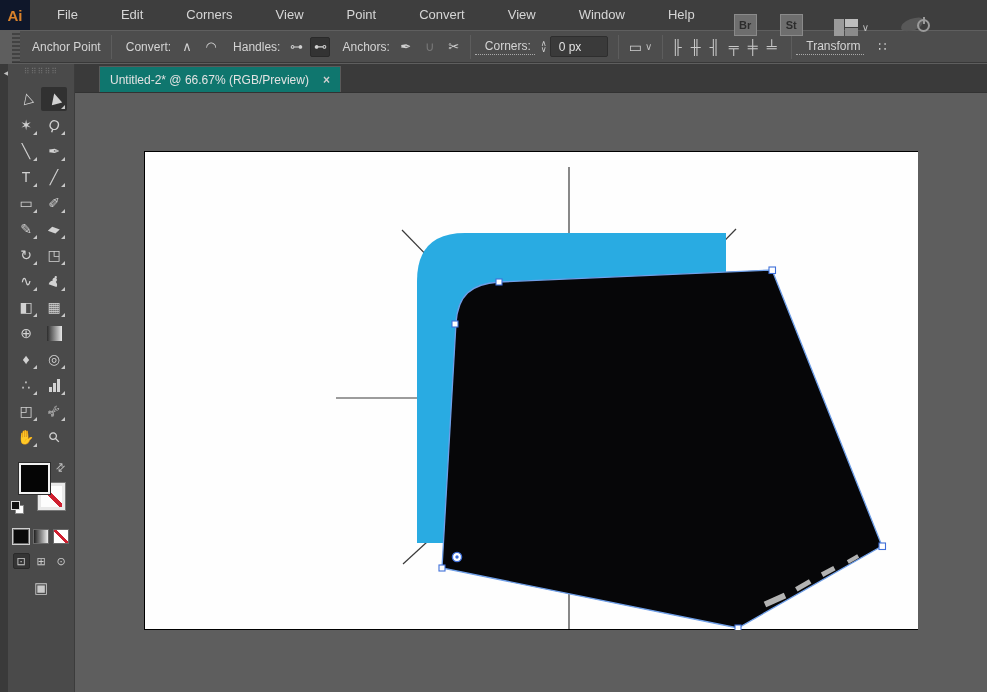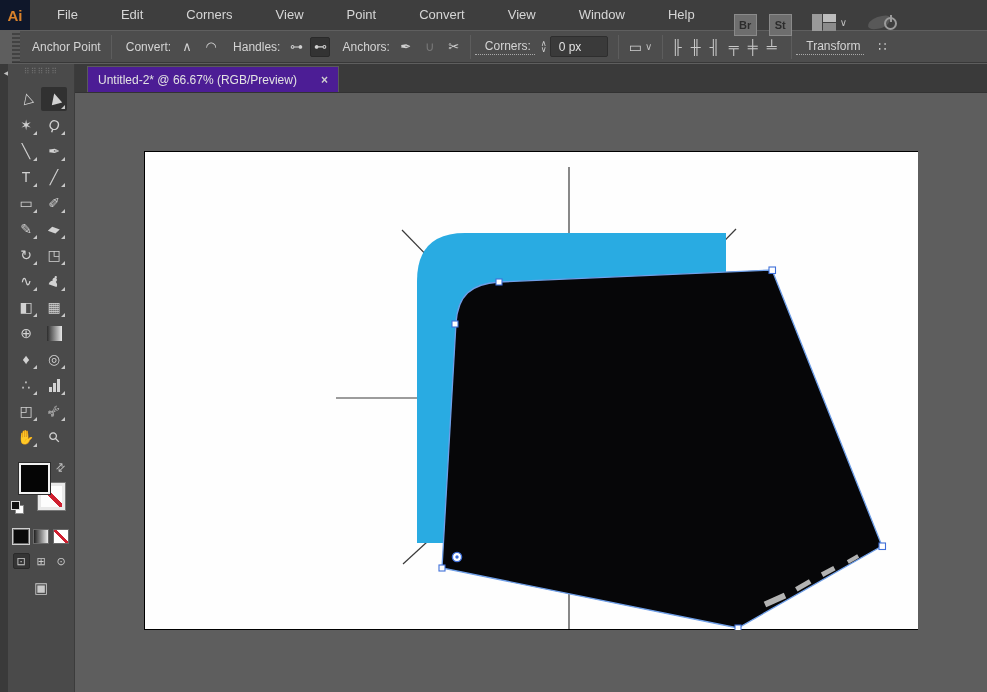--- a/index.html
+++ b/index.html
@@ -7,21 +7,21 @@
   body { font-family:"Liberation Sans", sans-serif; background:#5e5e5e; position:relative;
          -webkit-font-smoothing:antialiased; }
 
   
   .menubar { position:absolute; left:0; top:0; width:987px; height:30px;
              background:#3e3e3e; display:flex; align-items:center; z-index:30; }
   .ai-logo { width:30px; height:30px; background:#0f172a; color:#d9822b; font-weight:bold;
              font-size:15px; display:flex; align-items:center; justify-content:center; }
   .menu-items { display:flex; margin-left:14px;gap:17px; }
   .menu-item { color:#d6d6d6; font-size:13px; padding:0 13px; line-height:30px; cursor:default; }
-  .topbar-right { display:flex; align-items:flex-start; margin-left:26px; gap:12px;margin-top:20px; }
+  .topbar-right { display:flex; align-items:flex-end; margin-left:26px; gap:23px;margin-top:20px; }
   .chip-btn { width:23px; height:22px; background:#6e6e6e; border:1px solid #8a8a8a; color:#2c2c2c;
               font-size:11px; font-weight:bold; display:flex; align-items:center; justify-content:center; }
   .ws-switcher { display:flex; align-items:center; gap:4px; margin-left:8px; }
   .ws-grid { width:24px; height:17px; background:
       linear-gradient(#9a9a9a,#9a9a9a) 0 0/10px 17px no-repeat,
       linear-gradient(#bdbdbd,#bdbdbd) 11px 0/13px 8px no-repeat,
       linear-gradient(#8b8b8b,#8b8b8b) 11px 9px/13px 8px no-repeat; }
   .chev { color:#bdbdbd; font-size:10px; }
   .gpu { position:relative; width:30px; height:20px; margin-left:10px; }
   .gpu .swoosh { position:absolute; left:0; top:2px; width:20px; height:13px; background:#585858;
@@ -96,22 +96,22 @@
   .mode-row { display:flex; justify-content:center; gap:3px; margin-top:9px; }
   .mode-btn { width:17px; height:16px; display:flex; align-items:center; justify-content:center;
               color:#c9c9c9; font-size:11px; border-radius:2px; }
   .mode-btn.pressed { background:#343434; border:1px solid #2a2a2a; }
   .screen-mode { margin:10px auto 0 auto; width:22px; height:18px; display:flex; align-items:center;
                  justify-content:center; color:#c9c9c9; font-size:15px; }
 
   
   .tabbar { position:absolute; left:75px; top:0; width:912px; height:29px; background:#3a3a3a;
             border-bottom:1px solid #323232; display:flex; align-items:flex-end; }
-  .doc-tab { height:26px; margin-left:12px; background:#4c1d95; border:1px solid #5a5a5a; border-bottom:none;
-             display:flex; align-items:center; padding:0 10px; gap:24px; }
+  .doc-tab { height:26px; margin-left:24px; background:#0f766e; border:1px solid #5a5a5a; border-bottom:none;
+             display:flex; align-items:center; padding:0 10px; gap:14px; }
   .doc-tab .title { color:#e3e3e3; font-size:12px; white-space:nowrap; }
   .doc-tab .close { color:#cfcfcf; font-size:12px; font-weight:bold; }
 
   
   .canvas { position:absolute; left:75px; top:29px; width:912px; height:599px; background:#5e5e5e; overflow:hidden; }
   .artboard { position:absolute; left:69px; top:58px; width:774px; height:479px; background:#fefefe;
               border:1px solid #000; border-right:none; }
   .artsvg { position:absolute; left:-1px; top:-1px; width:774px; height:479px; }
 </style>
 </head>

